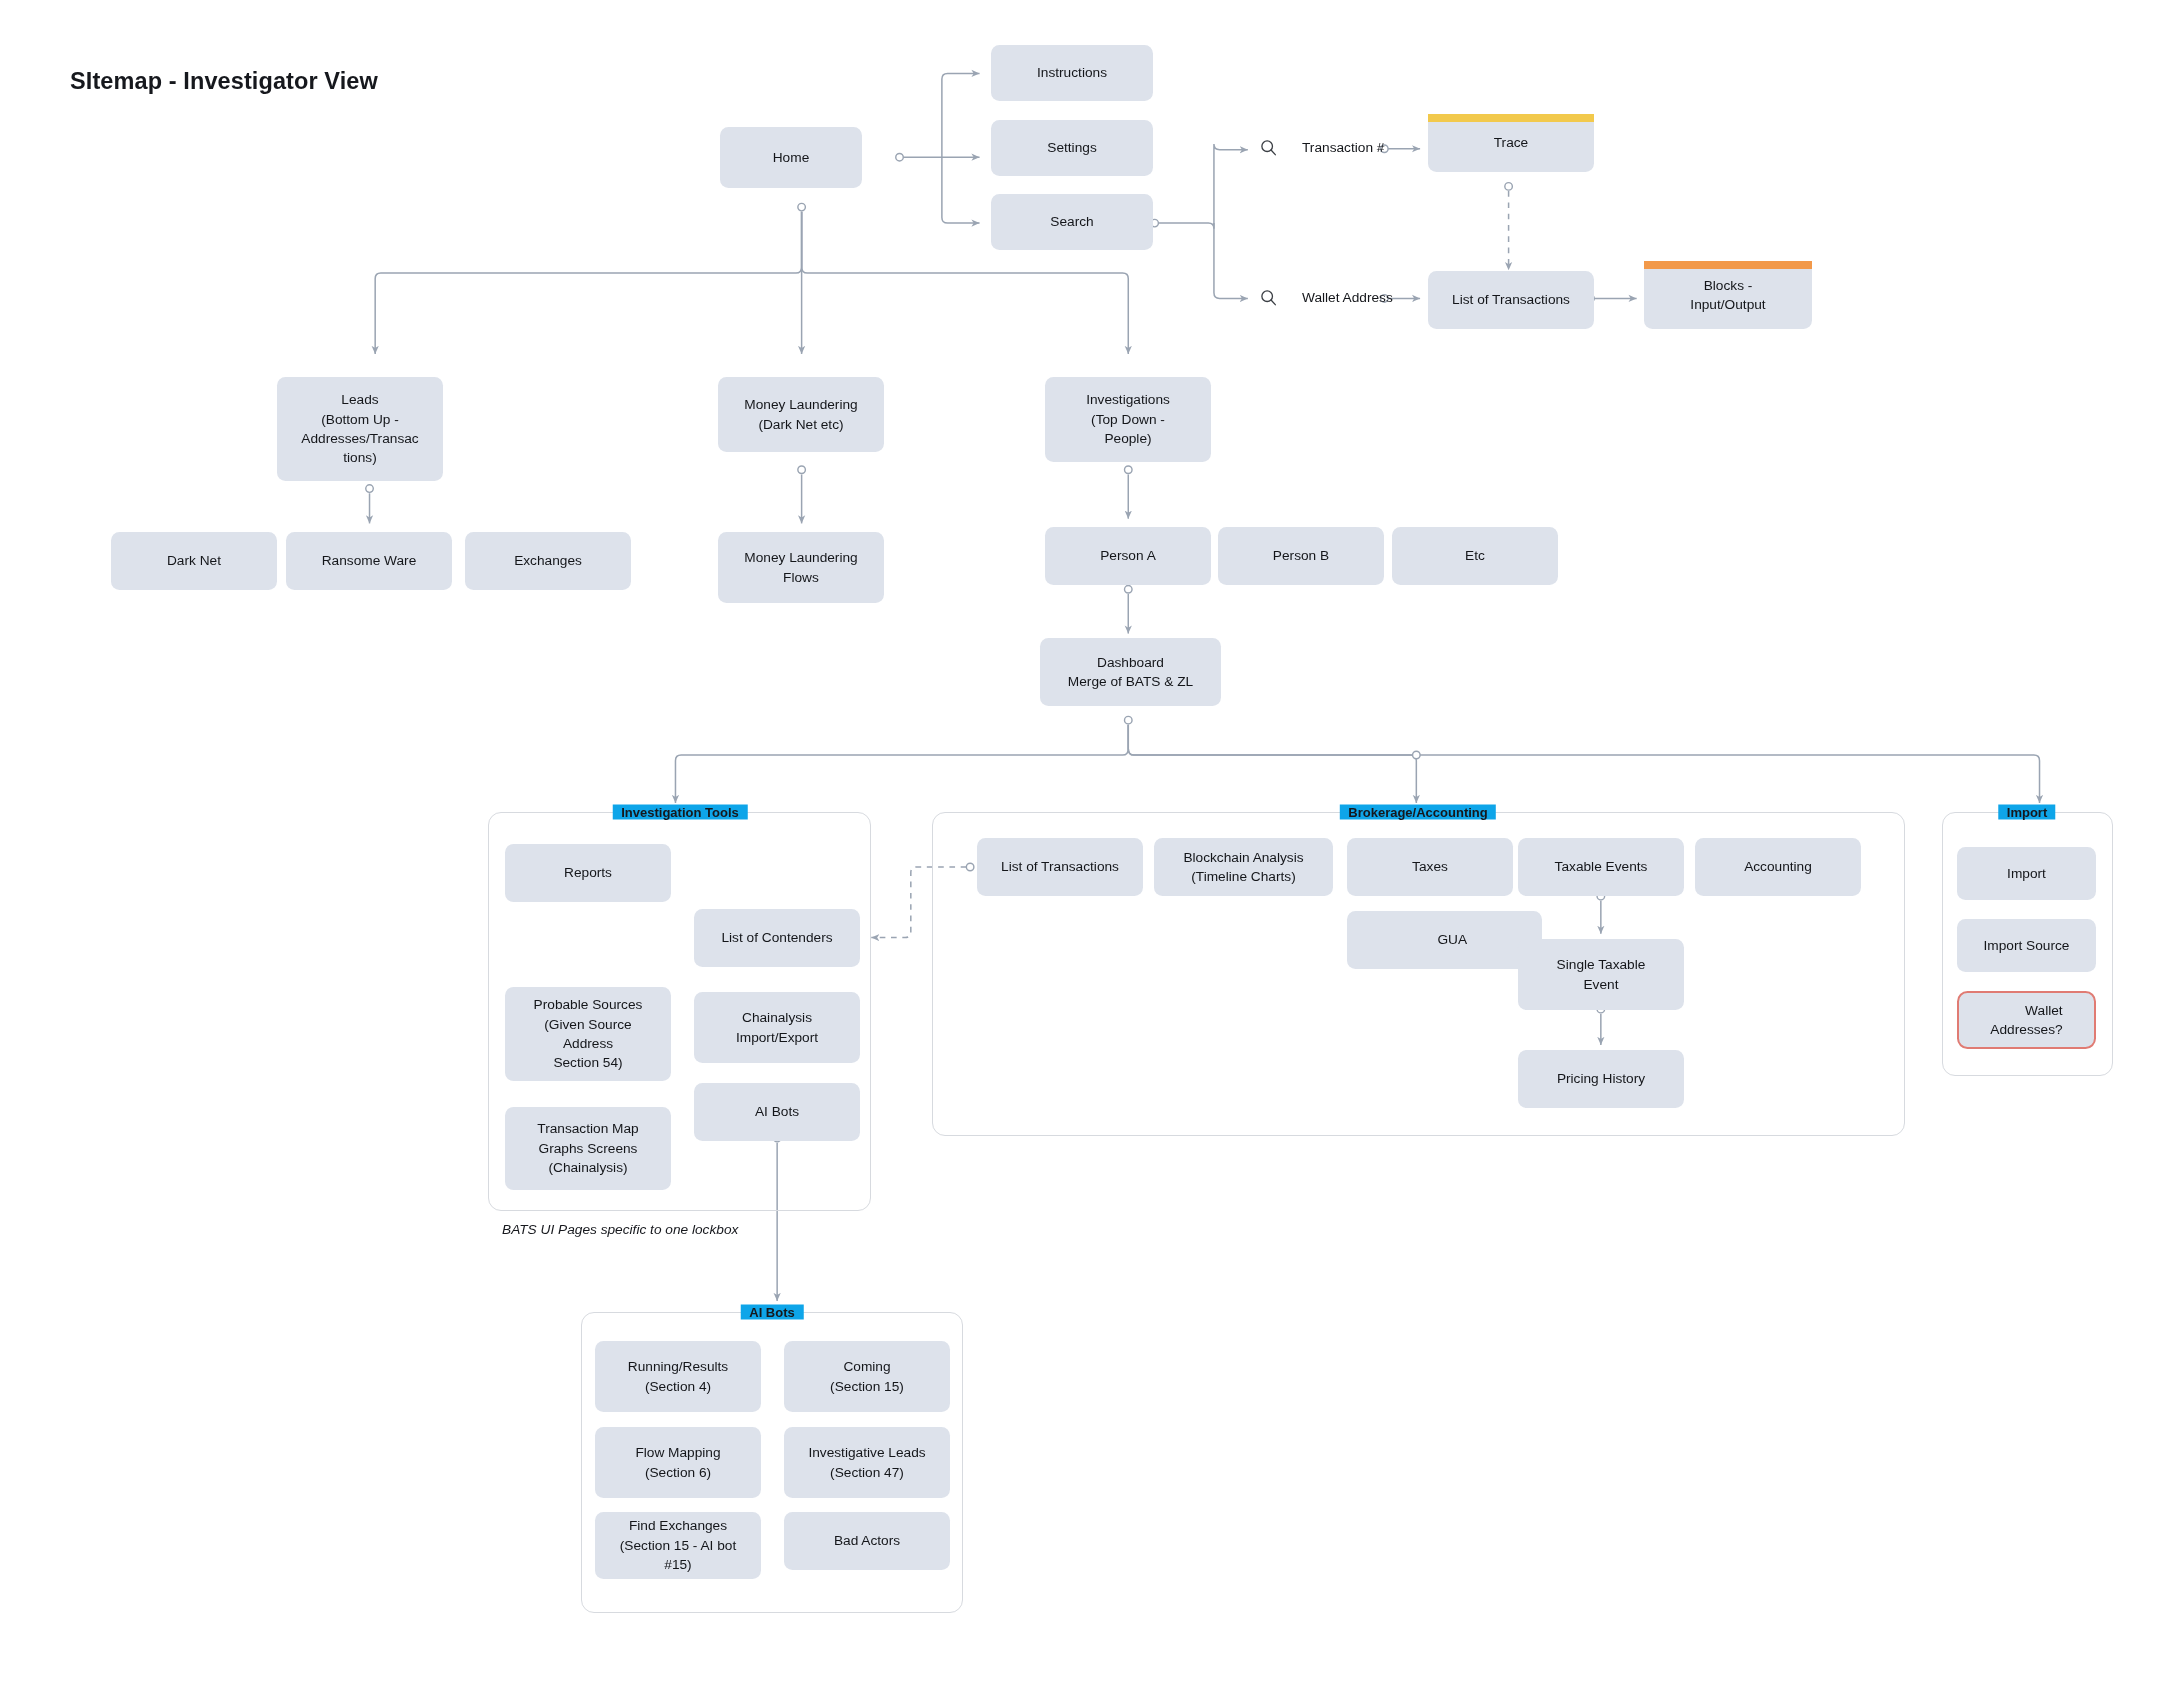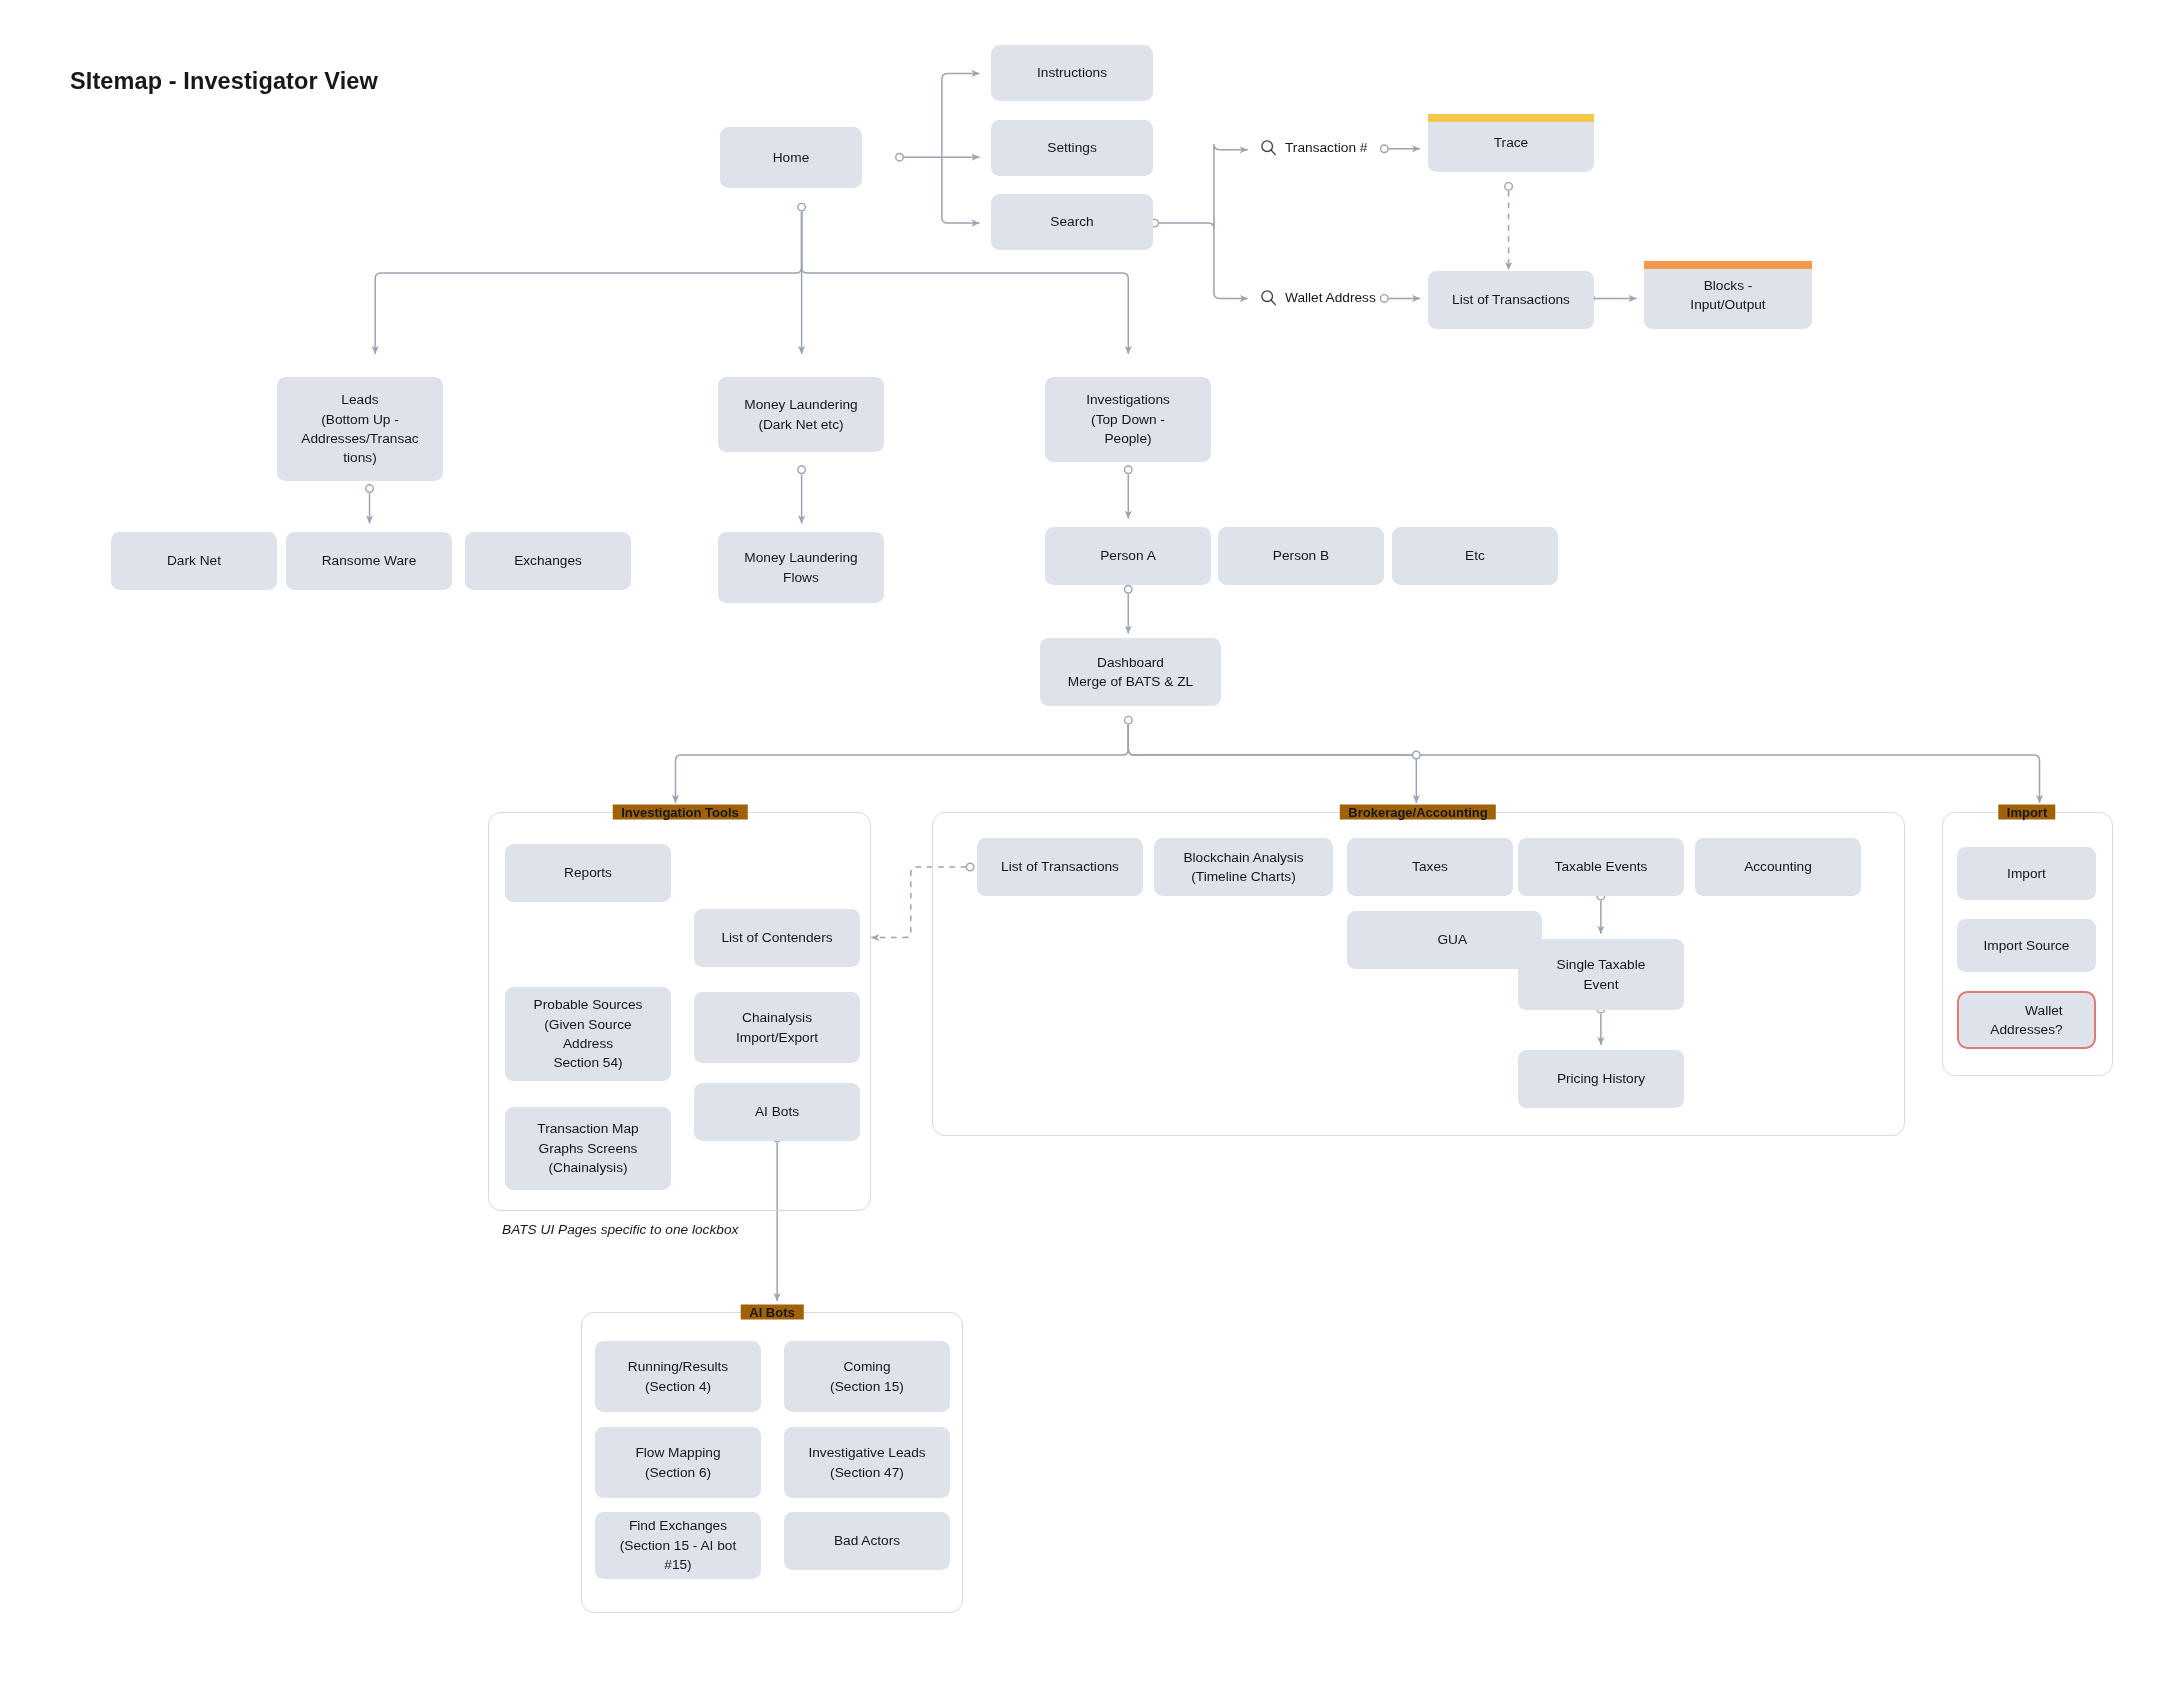--- a/index.html
+++ b/index.html
@@ -54,36 +54,36 @@
   .node.outlined {
     border: 2.4px solid #e07b73;
     border-radius: 10.4px;
   }
   .node .lbl { display: block; }
   .node .lbl span { display: block; }
   .search-item {
     position: absolute;
     display: flex;
     align-items: center;
-    gap: 8px;
+    gap: 25px;
     font-size: 13.7px;
     color: #14161a;
     white-space: nowrap;
   }
   .search-item .mag { flex: 0 0 auto; }
   .group {
     position: absolute;
     border: 1.2px solid #d7dadf;
     border-radius: 13px;
     box-sizing: border-box;
     background: transparent;
   }
   .group-title {
     position: absolute;
-    background: #a16207;
+    background: #0ea5e9;
     padding: 0 8.5px;
     font-size: 13px;
     font-weight: 700;
     color: #16181d;
     white-space: nowrap;
     transform: translate(-50%, -50%);
   }
   .caption {
     position: absolute;
     font-size: 13.7px;

